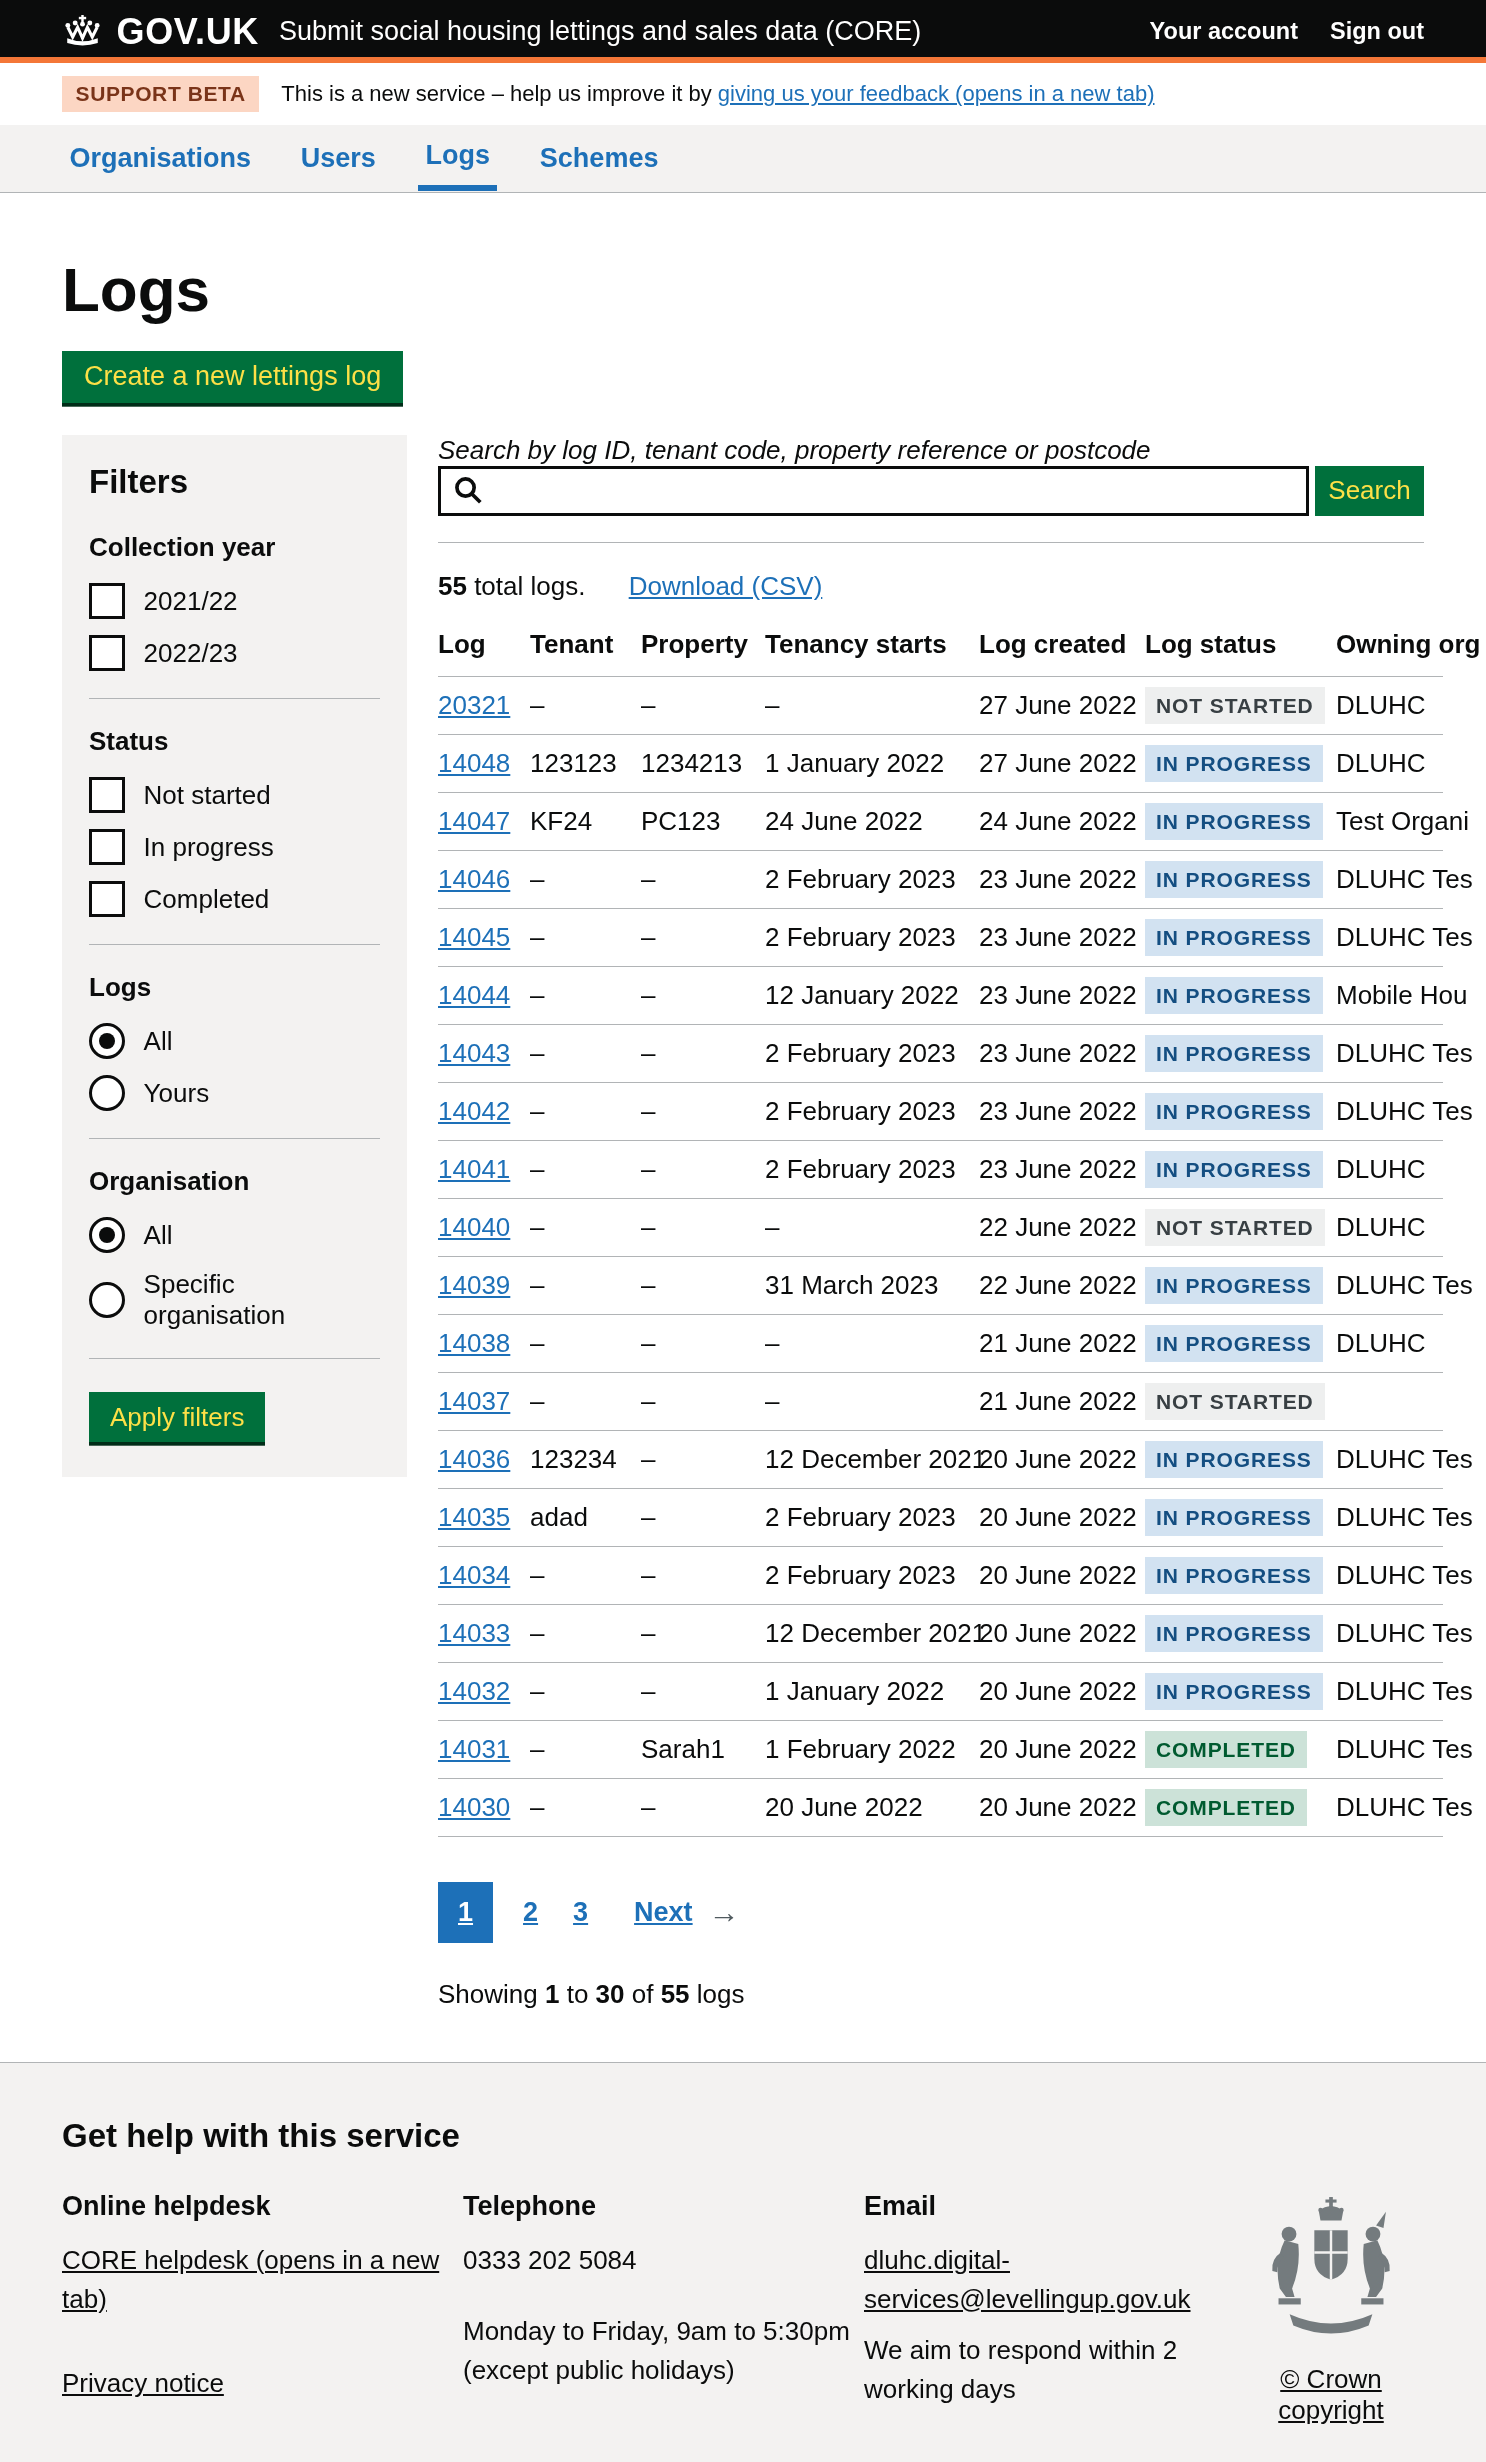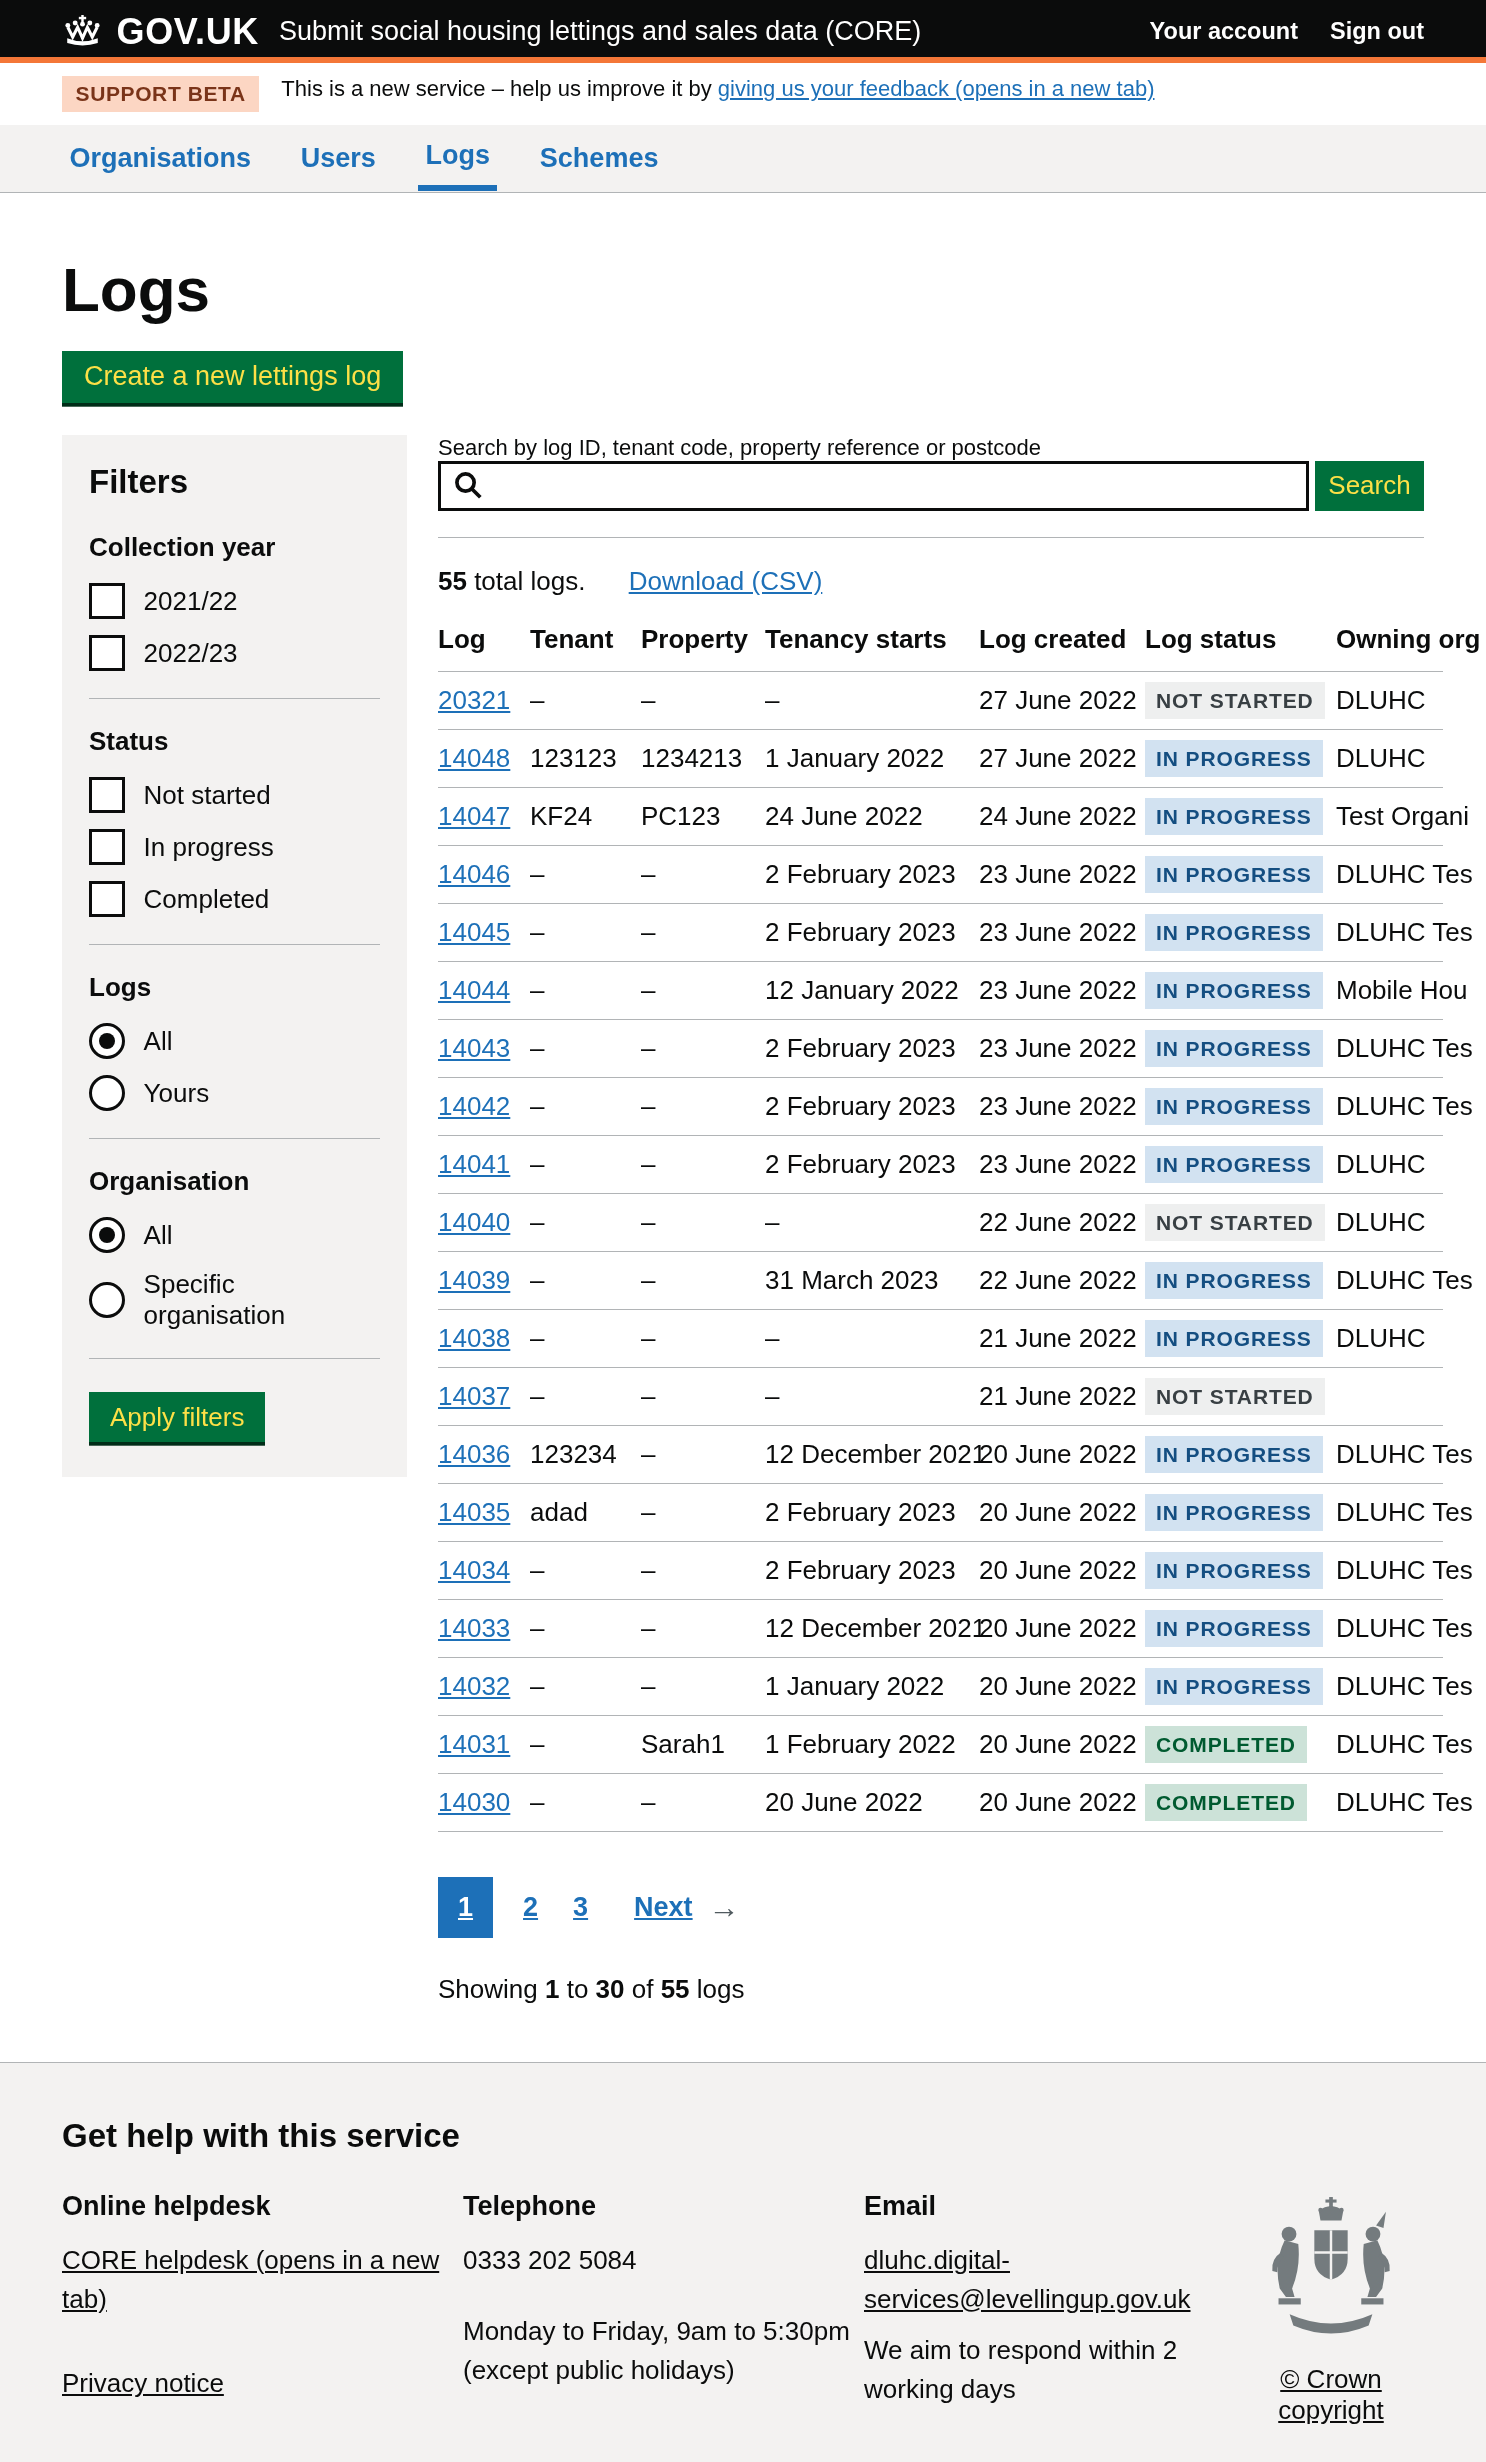--- a/index.html
+++ b/index.html
@@ -19,21 +19,21 @@
   .site-header{height:63px; background:var(--black); border-bottom:6.8px solid var(--orange);text-align:center;}
   .site-header .inner{height:63px; display:flex; align-items:center; justify-content:space-between; margin:0 62px;}
   .brand{display:flex; align-items:center; gap:13.6px; text-decoration:none;}
   .brand .govuk{color:#fff; font-weight:800; font-size:36px; letter-spacing:0.6px;}
   .service-name{color:#fff; font-size:27px; margin-left:20px; text-decoration:none;}
   .header-links{display:flex; gap:32px;}
   .header-links a{color:#fff; font-size:23.5px; font-weight:bold; text-decoration:none;}
 
   
   .phase{height:62px; display:flex; align-items:center;}
-  .phase .inner{display:flex; align-items:flex-start; margin:0 62px;}
+  .phase .inner{display:flex; align-items:center; margin:0 62px;}
   .phase-tag{background:var(--beta-bg); color:var(--beta-text); font-weight:bold; font-size:21px;
              letter-spacing:0.6px; padding:6.2px 13.6px; white-space:nowrap;}
   .phase-text{font-size:22px; margin-left:22px; white-space:nowrap;}
   .phase-text a{color:var(--link-blue);}
 
   
   .primary-nav{height:68px; background:var(--panel-grey); border-bottom:1.9px solid var(--border-grey);}
   .primary-nav .inner{margin:0 62px; height:66px; display:flex;}
   .nav-item{display:flex; align-items:center; height:66px; padding:0 7.4px; margin-right:35px;
             font-size:27px; font-weight:bold; color:var(--link-blue); text-decoration:none;}
@@ -56,21 +56,21 @@
   .checkbox{width:36px; height:36px; background:#fff; border:3.1px solid var(--black); flex:none;}
   .radio{width:36px; height:36px; background:#fff; border:3.1px solid var(--black); border-radius:50%;
          flex:none; position:relative;}
   .radio.selected::after{content:""; position:absolute; left:50%; top:50%; width:16px; height:16px;
          margin:-8px 0 0 -8px; background:var(--black); border-radius:50%;}
   .divider{border:none; border-top:1.2px solid var(--border-grey); margin:27px 0;}
   .btn-apply{font-size:26px; padding:9.3px 21px; margin-top:6.2px;}
 
   
   .main-col{flex:1; margin-left:31px; min-width:0;}
-  .search-label{font-size:22px; margin-bottom:13.6px;}
+  .search-label{font-size:26px; margin-bottom:13.6px;font-style:italic;}
   .search-row{display:flex; align-items:flex-start;}
   .search-box{position:relative; flex:1;}
   .search-input{width:100%; height:50px; border:3.1px solid var(--black); font-size:26px;
                 padding:0 12.4px 0 53px; border-radius:0; background:#fff;}
   .search-icon{position:absolute; left:13.6px; top:8.7px;}
   .btn-search{width:109px; height:50px; font-size:26px; margin-left:6.2px; box-shadow:none;}
   .results-divider{border:none; border-top:1.9px solid var(--border-grey); margin-top:26px;}
   .results-line{margin-top:28.5px; font-size:26px;}
   .results-line b{font-weight:bold;}
   .results-line a{color:var(--link-blue); margin-left:36px;}

